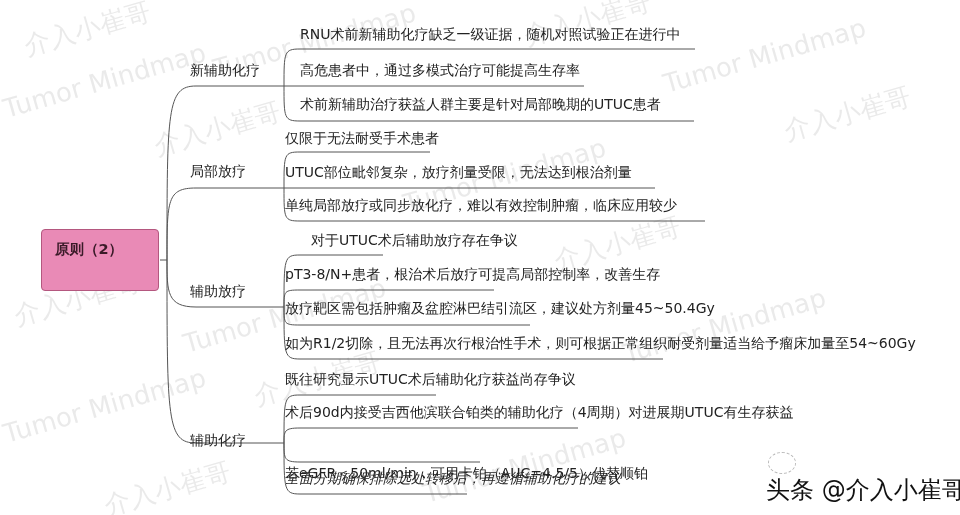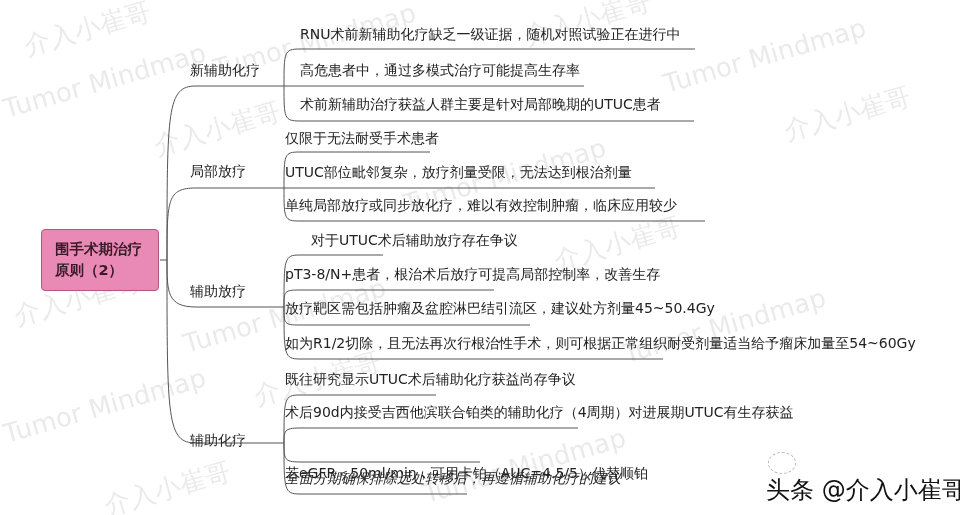--- a/index.html
+++ b/index.html
@@ -62,21 +62,20 @@
     <path d="M284 307 C284 243, 284 240, 300 240 L505 240" stroke="none"></path>
 
     <path d="M284 443 C284 398, 284 395, 300 395 L436 395"></path>
     <path d="M284 443 C284 431, 284 428, 300 428 L578 428"></path>
     <path d="M284 443 C284 459, 284 462, 300 462 L480 462"></path>
     <path d="M284 443 C284 490, 284 494, 300 494 L467 494"></path>
   </g>
 </svg>
 
 <div class="root">
-  <div>围手术期治疗</div>
   <div>原则（2）</div>
 </div>
 
 <div class="branch" style="left:190px;top:62px;">新辅助化疗</div>
 <div class="branch" style="left:190px;top:163px;">局部放疗</div>
 <div class="branch" style="left:190px;top:283px;">辅助放疗</div>
 <div class="branch" style="left:190px;top:419px;margin-top:13px;">辅助化疗</div>
 
 <div class="leaf" style="left:300px;top:26px;text-align:right;">RNU术前新辅助化疗缺乏一级证据，随机对照试验正在进行中</div>
 <div class="leaf" style="left:300px;top:62px;">高危患者中，通过多模式治疗可能提高生存率</div>

